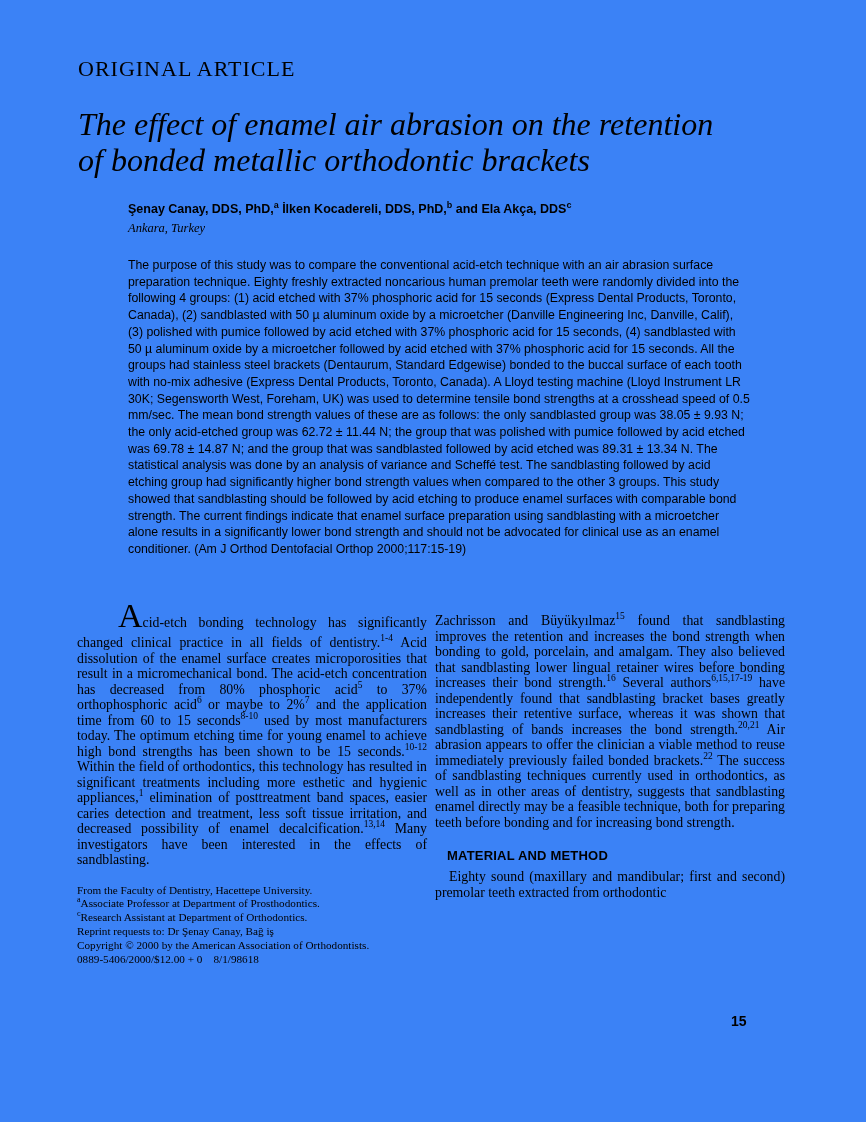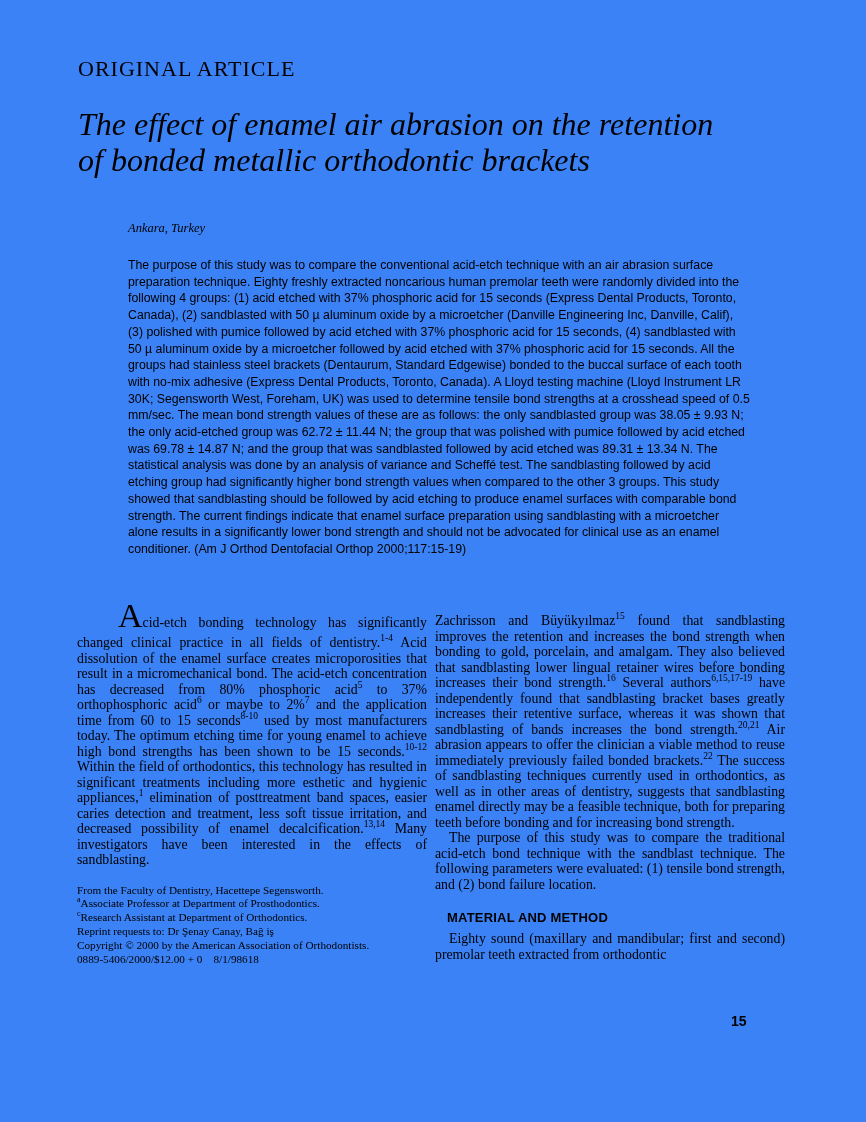--- a/index.html
+++ b/index.html
@@ -111,43 +111,43 @@
 </style>
 </head>
 <body>
 
 <div class="page">
 
   <div class="kicker">ORIGINAL ARTICLE</div>
 
   <h1 class="title">The effect of enamel air abrasion on the retention of bonded metallic orthodontic brackets</h1>
 
+  <div class="authors">Şenay Canay, DDS, PhD,<sup>a</sup> İlken Kocadereli, DDS, PhD,<sup>b</sup> and Ela Akça, DDS<sup>c</sup></div>
 
   <div class="location">Ankara, Turkey</div>
 
   <p class="abstract">The purpose of this study was to compare the conventional acid-etch technique with an air abrasion surface preparation technique. Eighty freshly extracted noncarious human premolar teeth were randomly divided into the following 4 groups: (1) acid etched with 37% phosphoric acid for 15 seconds (Express Dental Products, Toronto, Canada), (2) sandblasted with 50 µ aluminum oxide by a microetcher (Danville Engineering Inc, Danville, Calif), (3) polished with pumice followed by acid etched with 37% phosphoric acid for 15 seconds, (4) sandblasted with 50 µ aluminum oxide by a microetcher followed by acid etched with 37% phosphoric acid for 15 seconds. All the groups had stainless steel brackets (Dentaurum, Standard Edgewise) bonded to the buccal surface of each tooth with no-mix adhesive (Express Dental Products, Toronto, Canada). A Lloyd testing machine (Lloyd Instrument LR 30K; Segensworth West, Foreham, UK) was used to determine tensile bond strengths at a crosshead speed of 0.5 mm/sec. The mean bond strength values of these are as follows: the only sandblasted group was 38.05 ± 9.93 N; the only acid-etched group was 62.72 ± 11.44 N; the group that was polished with pumice followed by acid etched was 69.78 ± 14.87 N; and the group that was sandblasted followed by acid etched was 89.31 ± 13.34 N. The statistical analysis was done by an analysis of variance and Scheffé test. The sandblasting followed by acid etching group had significantly higher bond strength values when compared to the other 3 groups. This study showed that sandblasting should be followed by acid etching to produce enamel surfaces with comparable bond strength. The current findings indicate that enamel surface preparation using sandblasting with a microetcher alone results in a significantly lower bond strength and should not be advocated for clinical use as an enamel conditioner. (Am J Orthod Dentofacial Orthop 2000;117:15-19)</p>
 
   <div class="columns">
 
     <div class="col col-left">
       <p class="body-par first-par"><span class="initcap">A</span><span>cid-etch bonding technology has significantly changed clinical practice in all fields of dentistry.<sup>1-4</sup> Acid dissolution of the enamel surface creates microporosities that result in a micromechanical bond. The acid-etch concentration has decreased from 80% phosphoric acid<sup>5</sup> to 37% orthophosphoric acid<sup>6</sup> or maybe to 2%<sup>7</sup> and the application time from 60 to 15 seconds<sup>8-10</sup> used by most manufacturers today. The optimum etching time for young enamel to achieve high bond strengths has been shown to be 15 seconds.<sup>10-12</sup> Within the field of orthodontics, this technology has resulted in significant treatments including more esthetic and hygienic appliances,<sup>1</sup> elimination of posttreatment band spaces, easier caries detection and treatment, less soft tissue irritation, and decreased possibility of enamel decalcification.<sup>13,14</sup> Many investigators have been interested in the effects of sandblasting.</span></p>
 
       <div class="footnotes">
-        <div>From the Faculty of Dentistry, Hacettepe Segensworth.</div>
+        <div>From the Faculty of Dentistry, Hacettepe University.</div>
         <div><sup>a</sup>Associate Professor at Department of Prosthodontics.</div>
         <div><sup>c</sup>Research Assistant at Department of Orthodontics.</div>
         <div>Reprint requests to: Dr Şenay Canay, Bağ iş</div>
         <div>Copyright © 2000 by the American Association of Orthodontists.</div>
         <div>0889-5406/2000/$12.00 + 0  8/1/98618</div>
       </div>
     </div>
 
     <div class="col col-right">
       <p class="body-par">Zachrisson and Büyükyılmaz<sup>15</sup> found that sandblasting improves the retention and increases the bond strength when bonding to gold, porcelain, and amalgam. They also believed that sandblasting lower lingual retainer wires before bonding increases their bond strength.<sup>16</sup> Several authors<sup>6,15,17-19</sup> have independently found that sandblasting bracket bases greatly increases their retentive surface, whereas it was shown that sandblasting of bands increases the bond strength.<sup>20,21</sup> Air abrasion appears to offer the clinician a viable method to reuse immediately previously failed bonded brackets.<sup>22</sup> The success of sandblasting techniques currently used in orthodontics, as well as in other areas of dentistry, suggests that sandblasting enamel directly may be a feasible technique, both for preparing teeth before bonding and for increasing bond strength.</p>
-      <p class="body-par indent">The purpose of this study was to compare the traditional acid-etch bond technique with the sandblast technique. The following parameters were evaluated: (1) tensile bond strength, and (2) bond failure location.</p>
       <h2 class="section-heading">MATERIAL AND METHOD</h2>
       <p class="body-par indent">Eighty sound (maxillary and mandibular; first and second) premolar teeth extracted from orthodontic</p>
     </div>
 
   </div>
 
   <div class="folio">15</div>
 
 </div>
 

